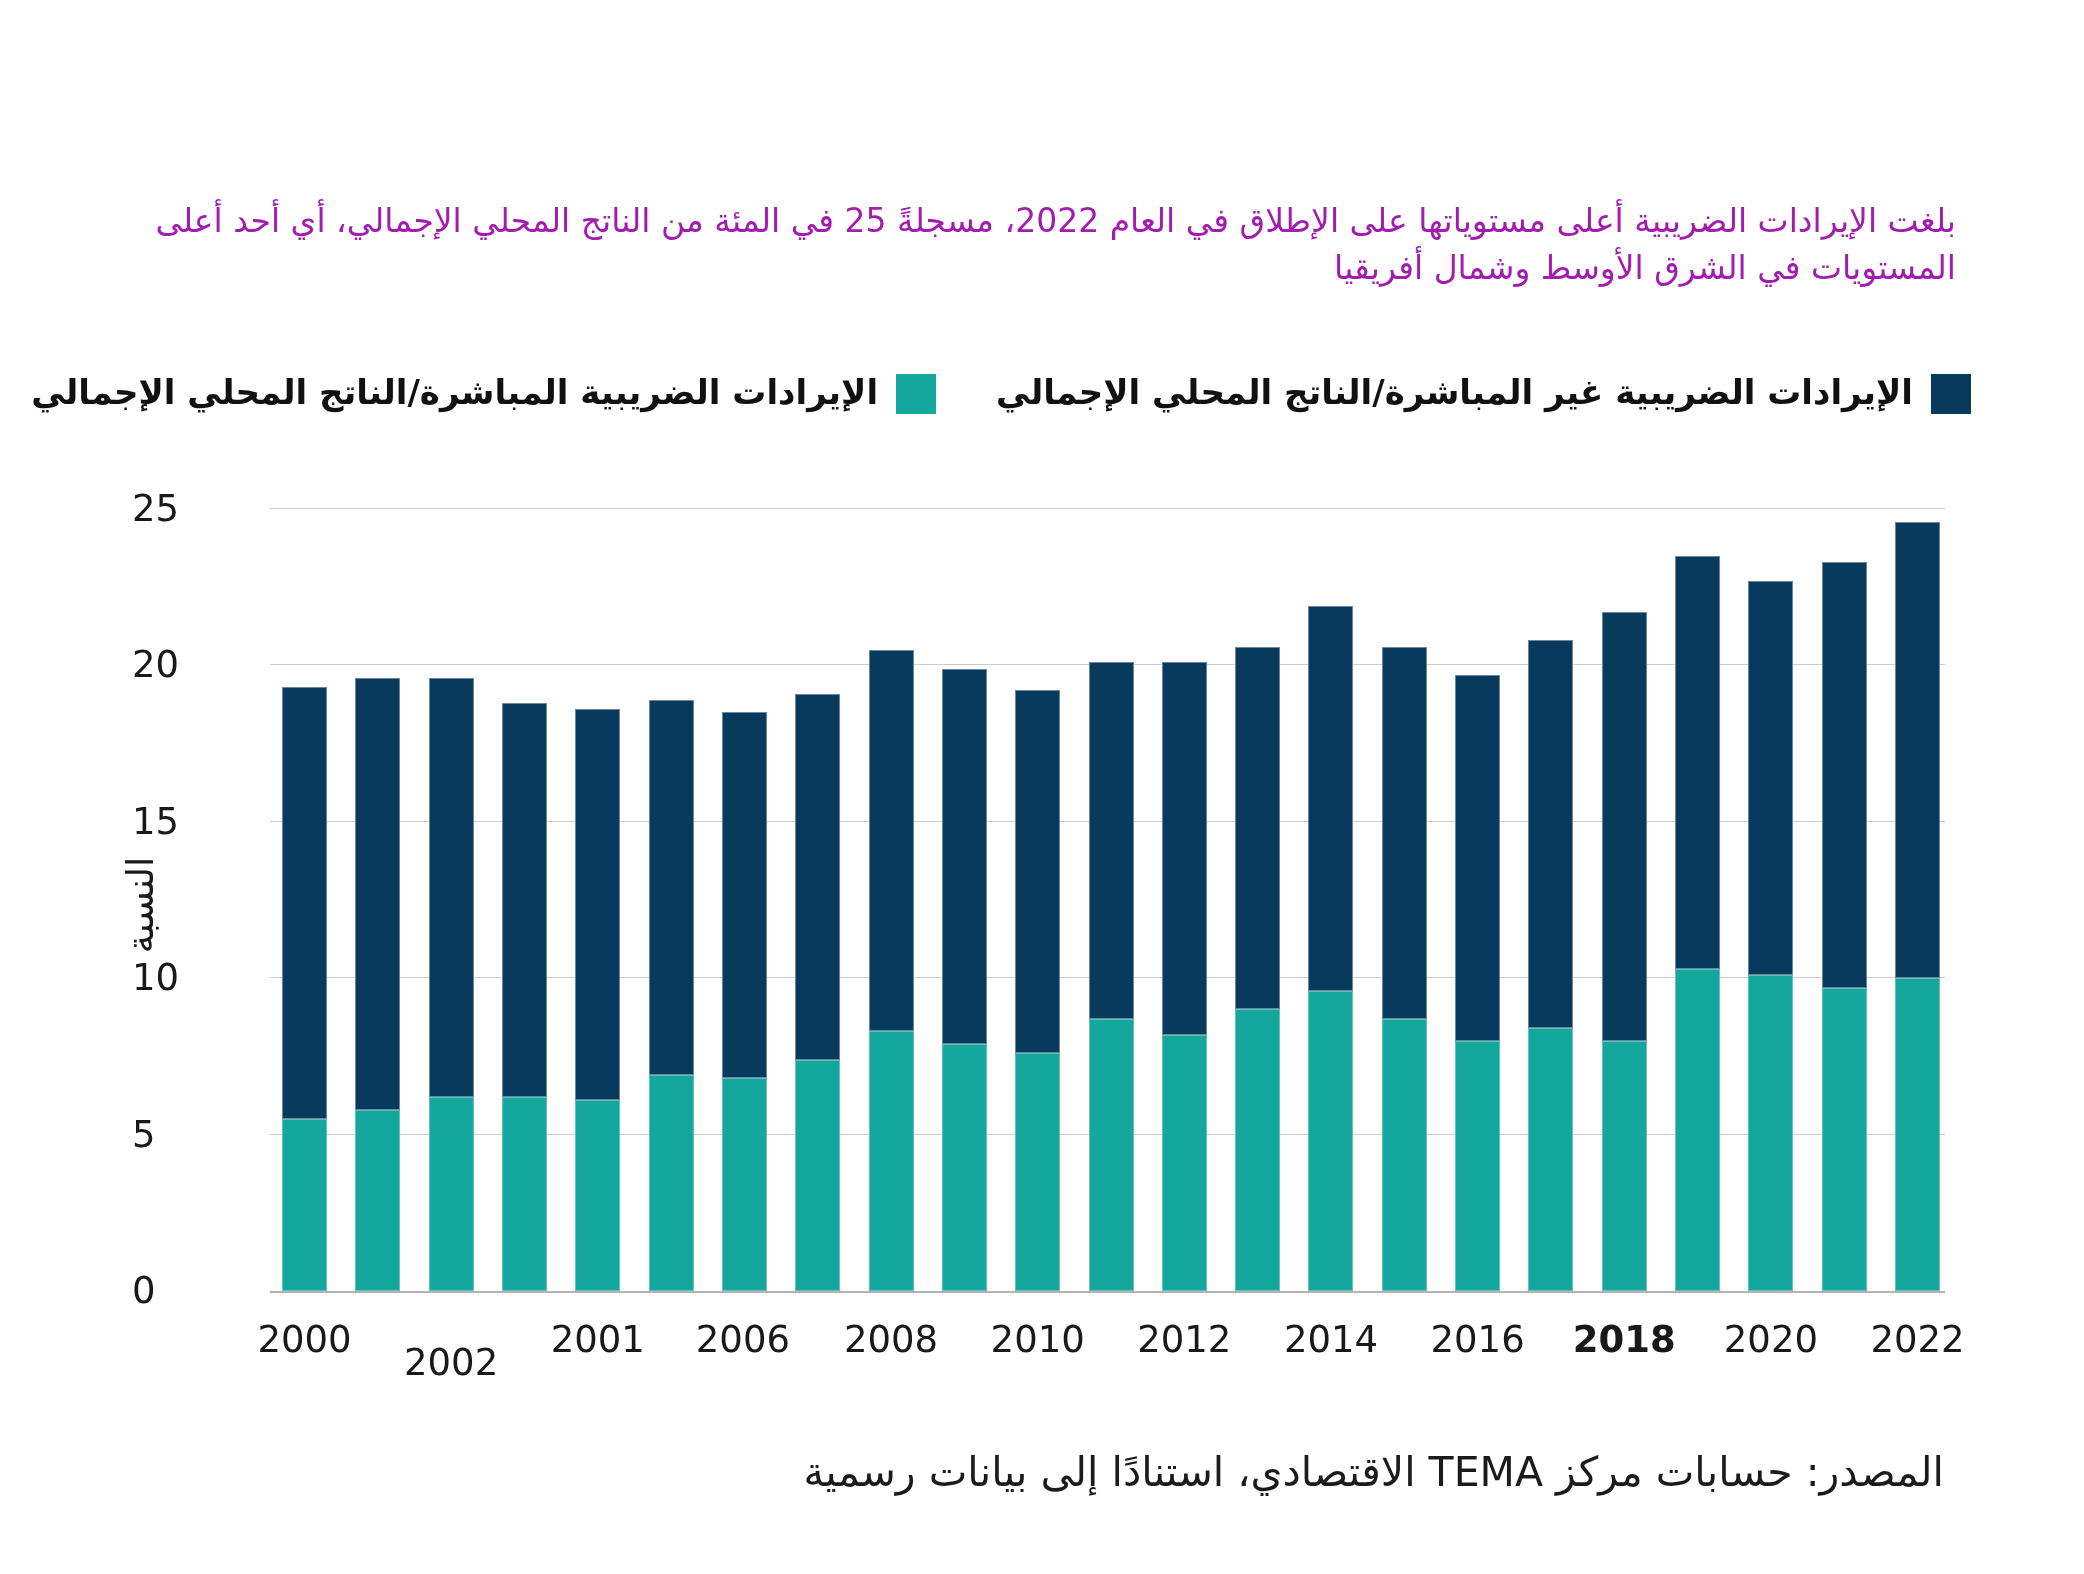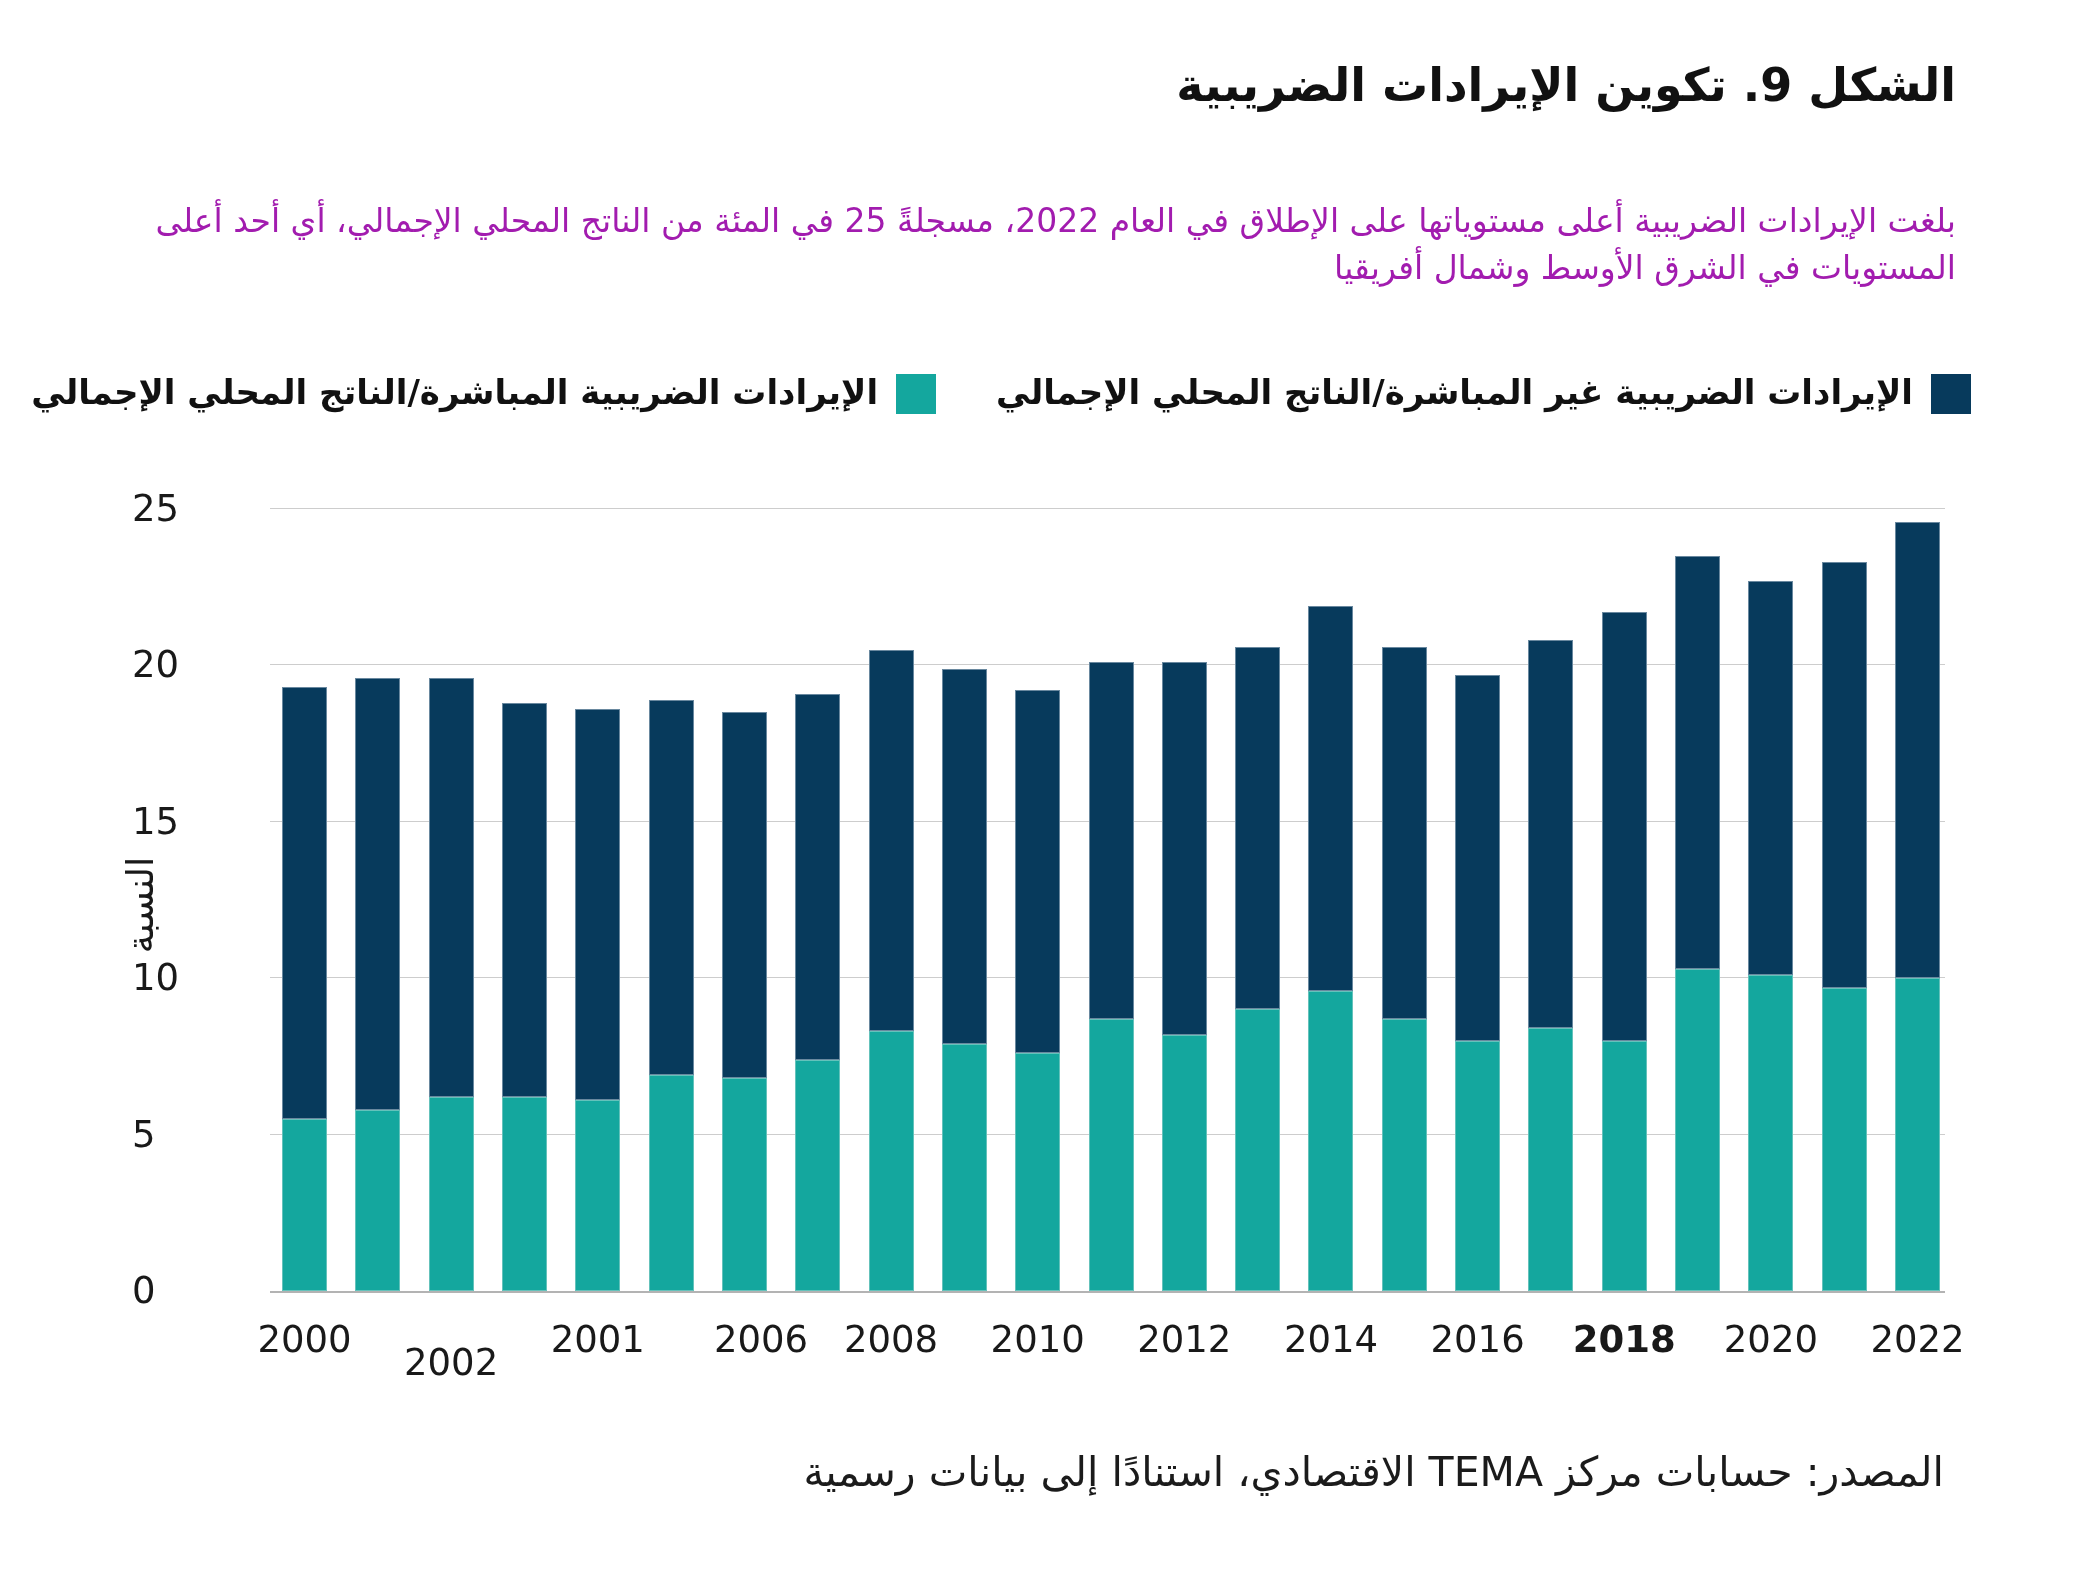--- a/index.html
+++ b/index.html
@@ -61,21 +61,20 @@
     position:absolute;top:1448px;right:140px;
     direction:rtl;text-align:right;
     font-size:41px;color:#1b1b1b;
   }
 </style>
 </head>
 <body>
 
 <div class="page">
 
-  <div class="title">الشكل 9. تكوين الإيرادات الضريبية</div>
 
   <div class="subtitle">بلغت الإيرادات الضريبية أعلى مستوياتها على الإطلاق في العام 2022، مسجلةً 25 في المئة من الناتج المحلي الإجمالي، أي أحد أعلى المستويات في الشرق الأوسط وشمال أفريقيا</div>
 
   <div class="legend">
     <div class="legend-entry">
       <span class="legend-swatch" id="swatch-indirect" style="background: rgb(7, 58, 92);"></span>
       <span class="legend-label">الإيرادات الضريبية غير المباشرة/الناتج المحلي الإجمالي</span>
     </div>
     <div class="legend-entry">
       <span class="legend-swatch" id="swatch-direct" style="background: rgb(20, 167, 158);"></span>
@@ -142,21 +141,21 @@
   <div id="axis-labels">
       <div class="y-tick" style="right: 1832px; top: 1271px;">0</div>
       <div class="y-tick" style="right: 1832px; top: 1114.6px;">5</div>
       <div class="y-tick" style="right: 1832px; top: 958.2px;">10</div>
       <div class="y-tick" style="right: 1832px; top: 801.8px;">15</div>
       <div class="y-tick" style="right: 1832px; top: 645.4px;">20</div>
       <div class="y-tick" style="right: 1832px; top: 489px;">25</div>
       <div class="x-tick" style="left: 304.5px;">2000</div>
       <div class="x-tick" style="left: 451.14px; margin-top: 23px;">2002</div>
       <div class="x-tick" style="left: 597.78px;">2001</div>
-      <div class="x-tick" style="left: 761px;">2006</div>
+      <div class="x-tick" style="left: 710px; text-align: right;">2006</div>
       <div class="x-tick" style="left: 891.06px;">2008</div>
       <div class="x-tick" style="left: 1037.7px;">2010</div>
       <div class="x-tick" style="left: 1184.34px;">2012</div>
       <div class="x-tick" style="left: 1330.98px;">2014</div>
       <div class="x-tick" style="left: 1477.62px;">2016</div>
       <div class="x-tick" style="left: 1624.26px; font-weight: bold;">2018</div>
       <div class="x-tick" style="left: 1770.9px;">2020</div>
       <div class="x-tick" style="left: 1917.54px;">2022</div>
     </div>
 

